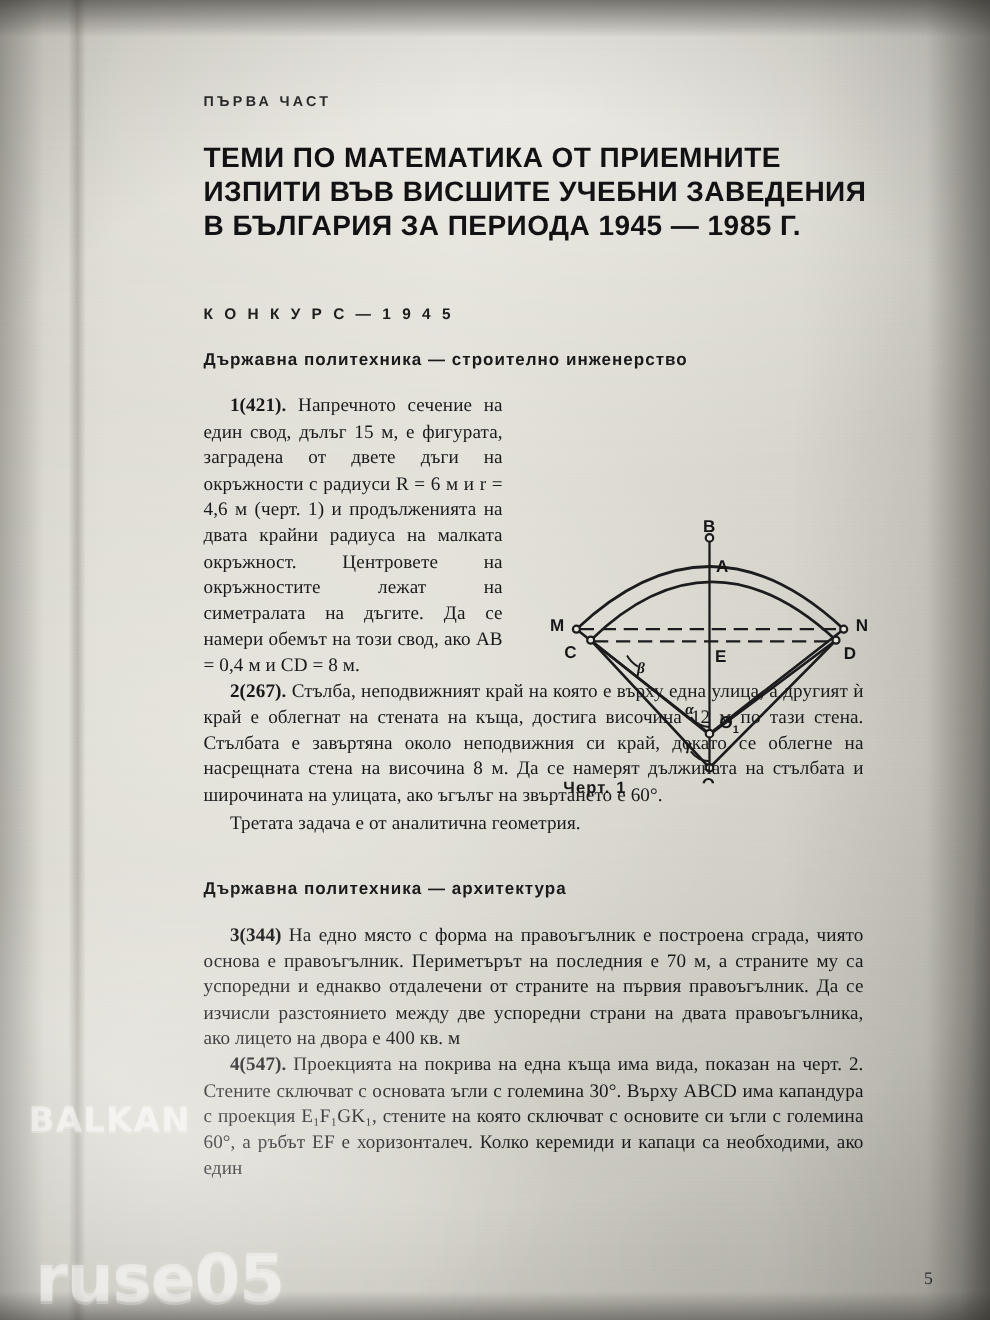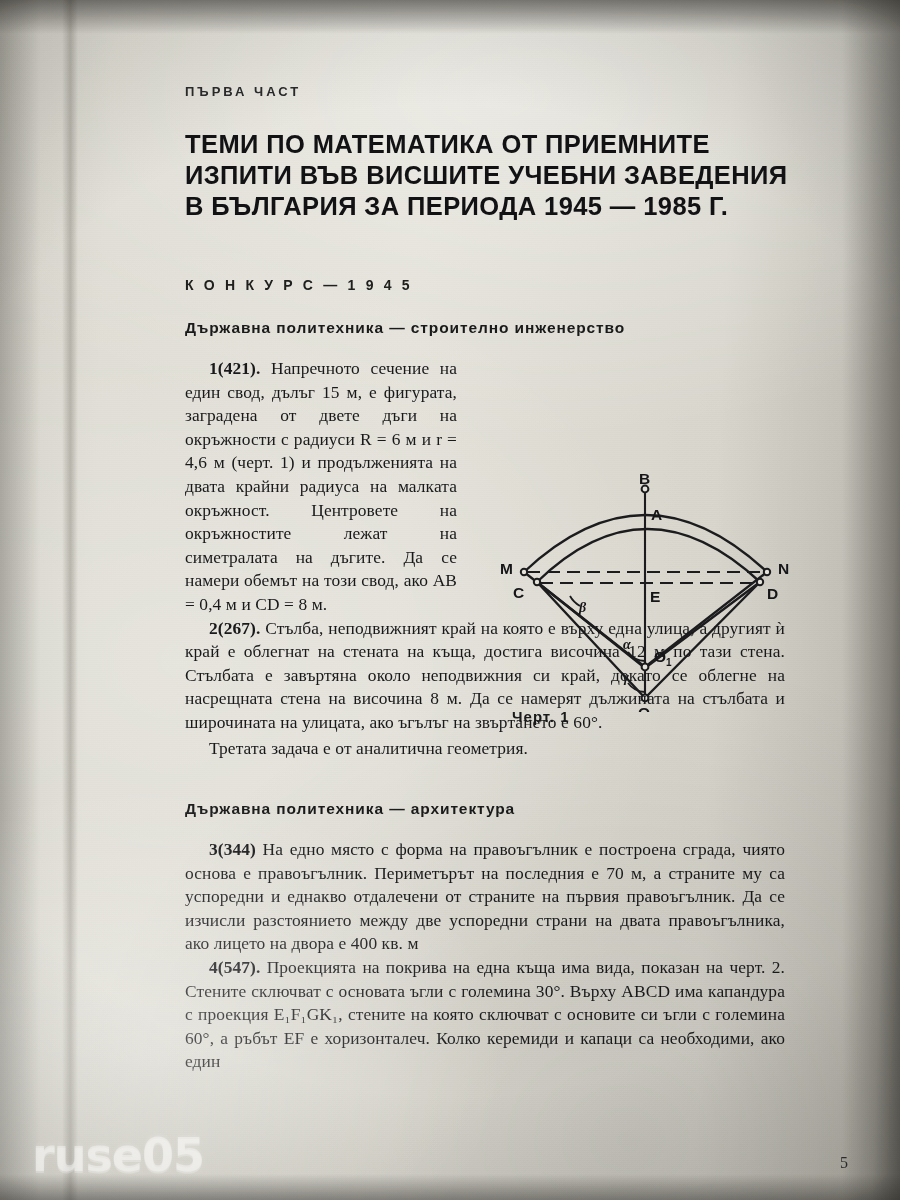--- a/index.html
+++ b/index.html
@@ -89,21 +89,21 @@
       overflow:hidden;}
   .wmtxt{position:absolute;font-family:"DejaVu Sans","Liberation Sans",sans-serif;
     font-weight:700;color:rgba(255,255,255,.50);
     text-shadow:
        0 2px 0 rgba(255,255,255,.30),
        0 -2px 3px rgba(70,68,62,.45),
        2px 3px 4px rgba(60,58,52,.30);
     mix-blend-mode:screen;letter-spacing:-1px;}
   #wm1{left:26px;top:1000px;font-size:31px;letter-spacing:1px;opacity:.85;}
   #wm2{left:10px;top:1010px;font-size:108px;opacity:.80;}
-  #wm3{left:32px;top:1128px;font-size:46px;opacity:.82;}
+  #wm3{left:32px;top:1128px;font-size:60px;opacity:.82;}
 
   
   .noise{position:absolute;inset:0;pointer-events:none;opacity:.16;
     background-image:
       repeating-linear-gradient(0deg, rgba(255,255,255,.06) 0 1px, rgba(0,0,0,.05) 1px 2px);}
 </style>
 </head>
 <body>
 
 <div id="surface">
@@ -202,16 +202,17 @@
     <div id="pageno">5</div>
 
     <div class="noise"></div>
     <div class="vign"></div>
     <div class="topshadow"></div>
     <div class="botshadow"></div>
     <div class="rightshadow"></div>
   </div>
 
   <div id="wm">
+    <div class="wmtxt" id="wm1">BALKAN</div>
     <div class="wmtxt" id="wm3">ruse05</div>
   </div>
 
 </div>
 
 </body></html>

